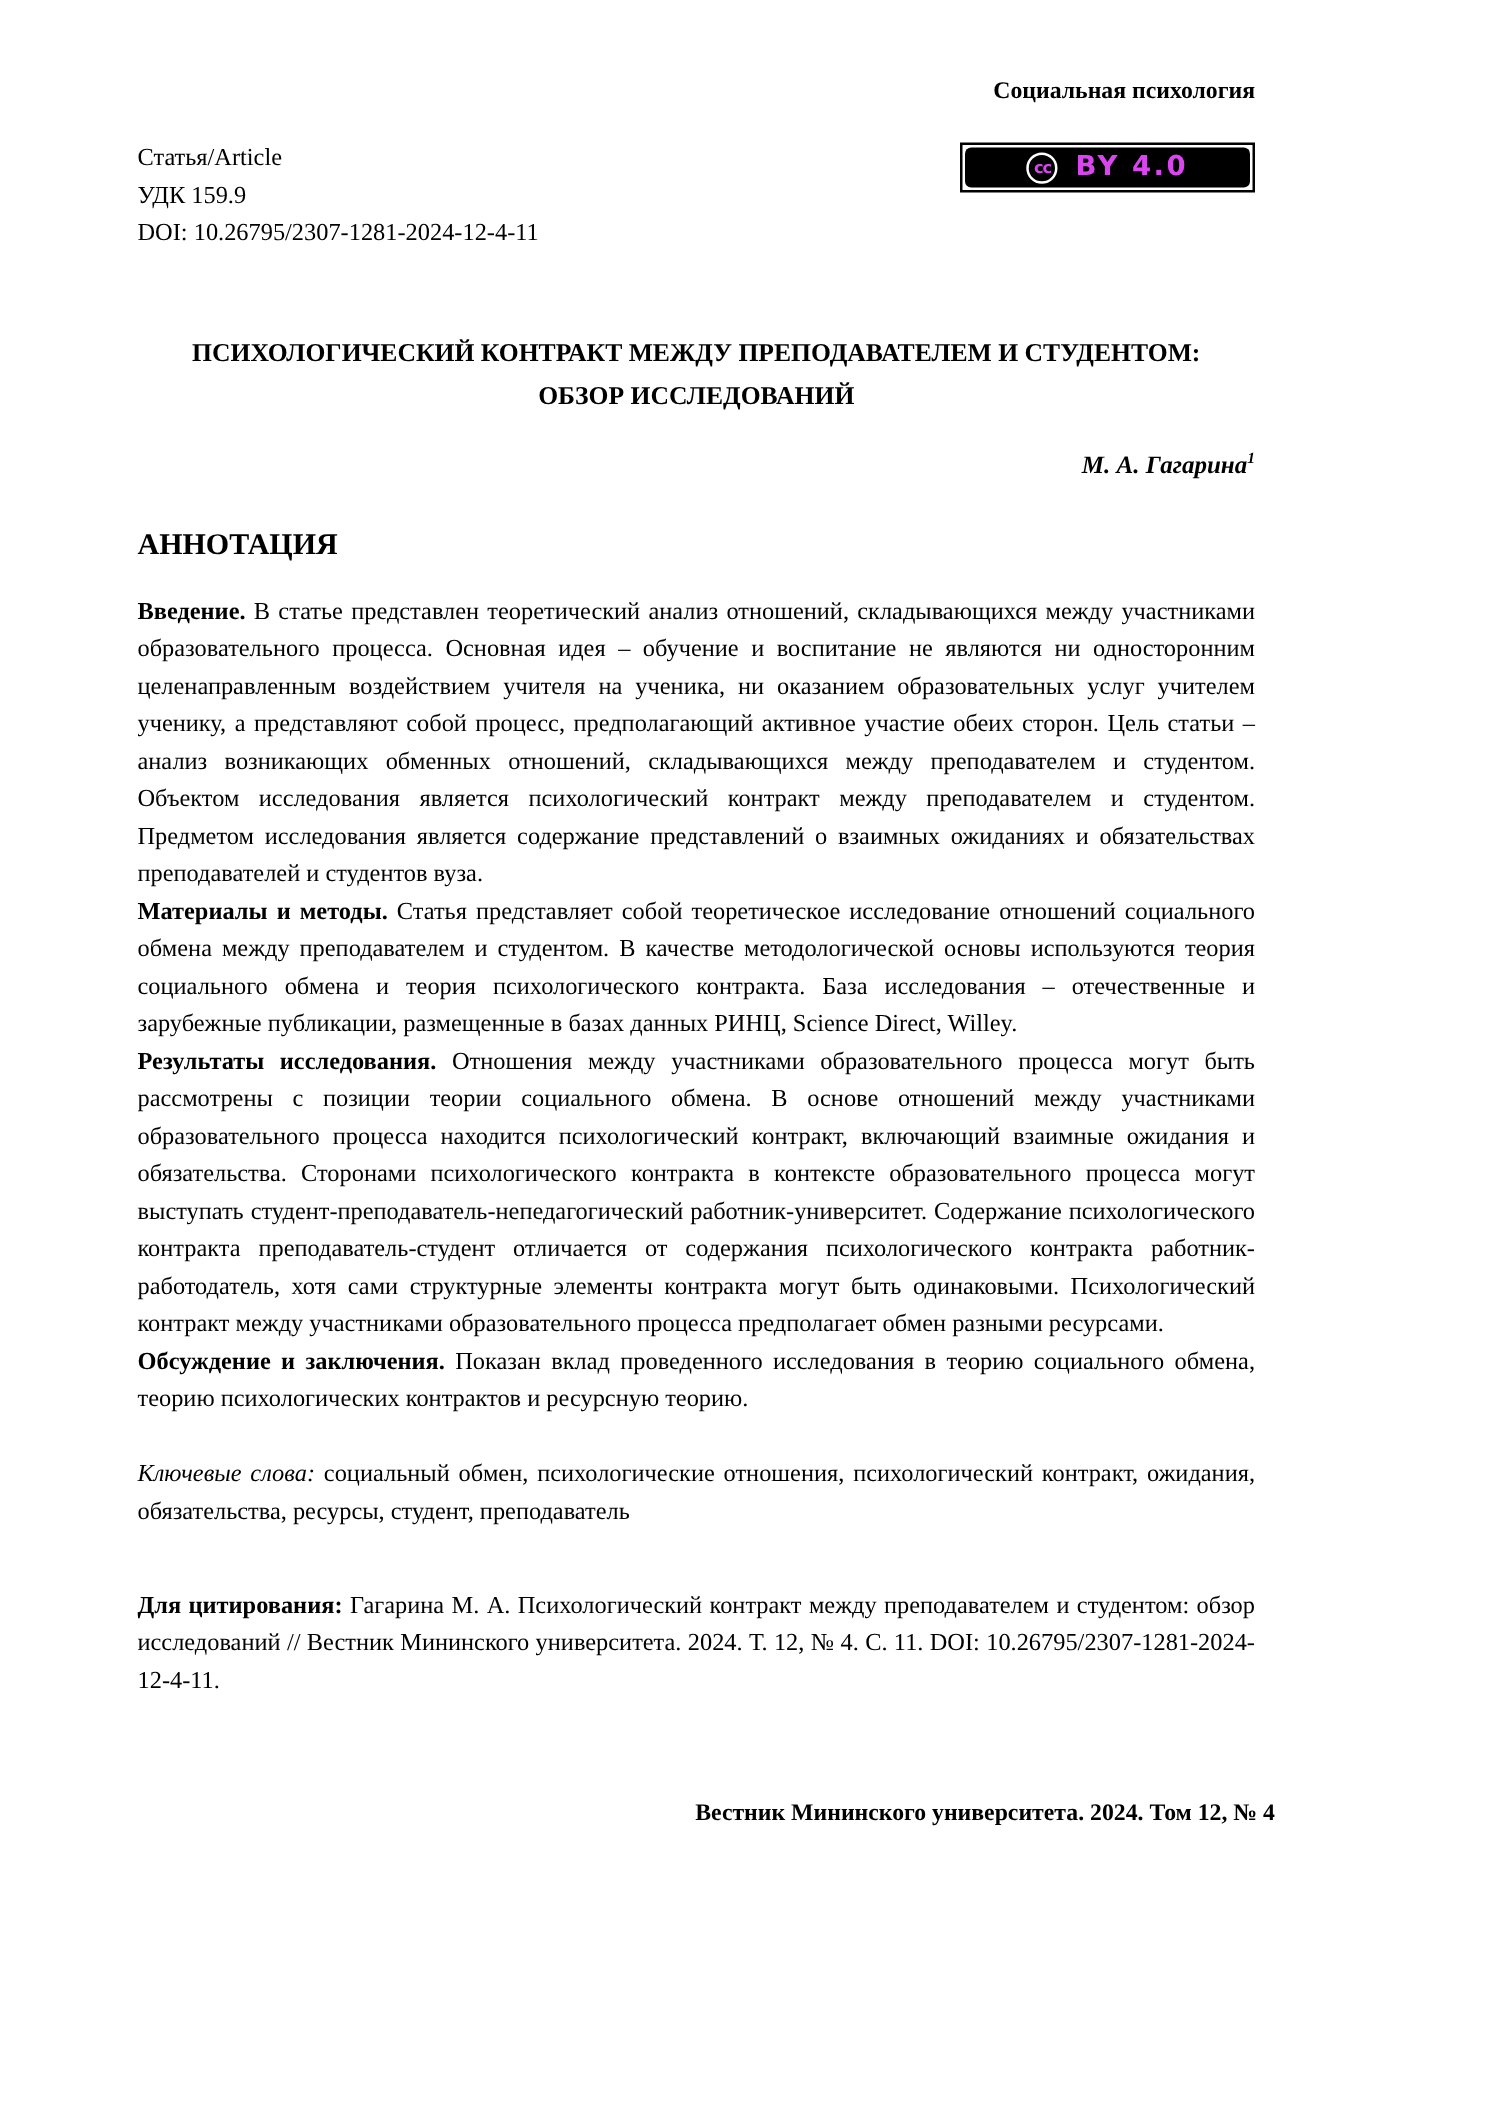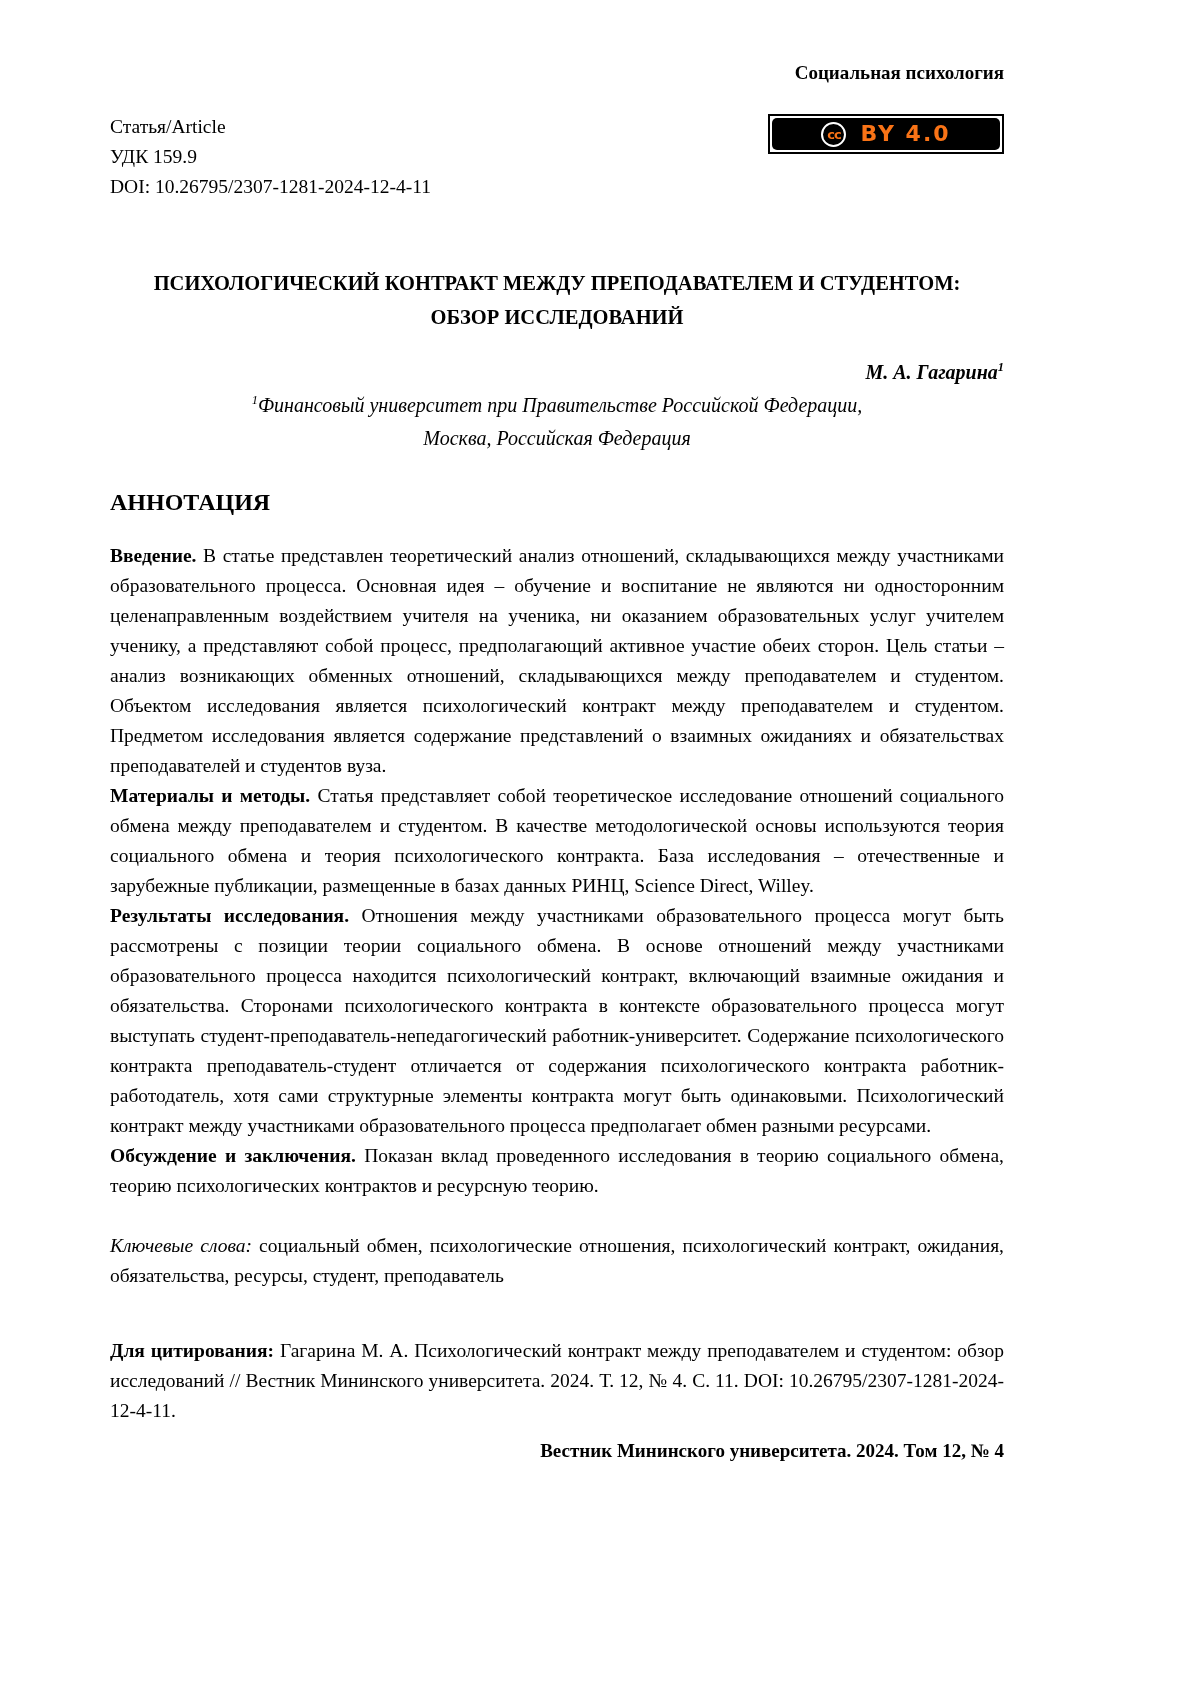--- a/index.html
+++ b/index.html
@@ -42,21 +42,21 @@
     flex-shrink: 0;
   }
   .cc-inner {
     background: #000;
     border-radius: 5px;
     height: 100%;
     display: flex;
     align-items: center;
     justify-content: center;
     gap: 14px;
-    color: #f97316;
+    color: #d946ef;
   }
   .cc-circle {
     width: 25px;
     height: 25px;
     border: 2.5px solid #fff;
     border-radius: 50%;
     display: inline-flex;
     align-items: center;
     justify-content: center;
     font-family: "DejaVu Sans", sans-serif;
@@ -120,21 +120,21 @@
     margin-top: 30px;
     text-align: justify;
   }
   .citation {
     margin-top: 45px;
     text-align: justify;
   }
 
   .footer {
     position: absolute;
-    right: 196px;
+    right: 180px;
     bottom: 52px;
     font-weight: bold;
     font-size: 19px;
     text-align: right;
   }
 </style>
 </head>
 <body>
 
 <div class="page">
@@ -159,24 +159,20 @@
 
   <h1 class="title">
     <span>ПСИХОЛОГИЧЕСКИЙ КОНТРАКТ МЕЖДУ ПРЕПОДАВАТЕЛЕМ И СТУДЕНТОМ:</span><br>
     <span>ОБЗОР ИССЛЕДОВАНИЙ</span>
   </h1>
 
   <div class="author">
     <span>М. А. Гагарина</span><sup>1</sup>
   </div>
 
-  <div class="affiliation">
-    <div><sup>1</sup><span>Финансовый университет при Правительстве Российской Федерации,</span></div>
-    <div>Москва, Российская Федерация</div>
-  </div>
 
   <h2 class="abstract-heading">АННОТАЦИЯ</h2>
 
   <div class="abstract">
     <p class="para"><span class="lead">Введение.</span><span> В статье представлен теоретический анализ отношений, складывающихся между участниками образовательного процесса. Основная идея – обучение и воспитание не являются ни односторонним целенаправленным воздействием учителя на ученика, ни оказанием образовательных услуг учителем ученику, а представляют собой процесс, предполагающий активное участие обеих сторон. Цель статьи – анализ возникающих обменных отношений, складывающихся между преподавателем и студентом. Объектом исследования является психологический контракт между преподавателем и студентом. Предметом исследования является содержание представлений о взаимных ожиданиях и обязательствах преподавателей и студентов вуза.</span></p>
     <p class="para"><span class="lead">Материалы и методы.</span><span> Статья представляет собой теоретическое исследование отношений социального обмена между преподавателем и студентом. В качестве методологической основы используются теория социального обмена и теория психологического контракта. База исследования – отечественные и зарубежные публикации, размещенные в базах данных РИНЦ, Science Direct, Willey.</span></p>
     <p class="para"><span class="lead">Результаты исследования.</span><span> Отношения между участниками образовательного процесса могут быть рассмотрены с позиции теории социального обмена. В основе отношений между участниками образовательного процесса находится психологический контракт, включающий взаимные ожидания и обязательства. Сторонами психологического контракта в контексте образовательного процесса могут выступать студент-преподаватель-непедагогический работник-университет. Содержание психологического контракта преподаватель-студент отличается от содержания психологического контракта работник-работодатель, хотя сами структурные элементы контракта могут быть одинаковыми. Психологический контракт между участниками образовательного процесса предполагает обмен разными ресурсами.</span></p>
     <p class="para"><span class="lead">Обсуждение и заключения.</span><span> Показан вклад проведенного исследования в теорию социального обмена, теорию психологических контрактов и ресурсную теорию.</span></p>
   </div>
 

